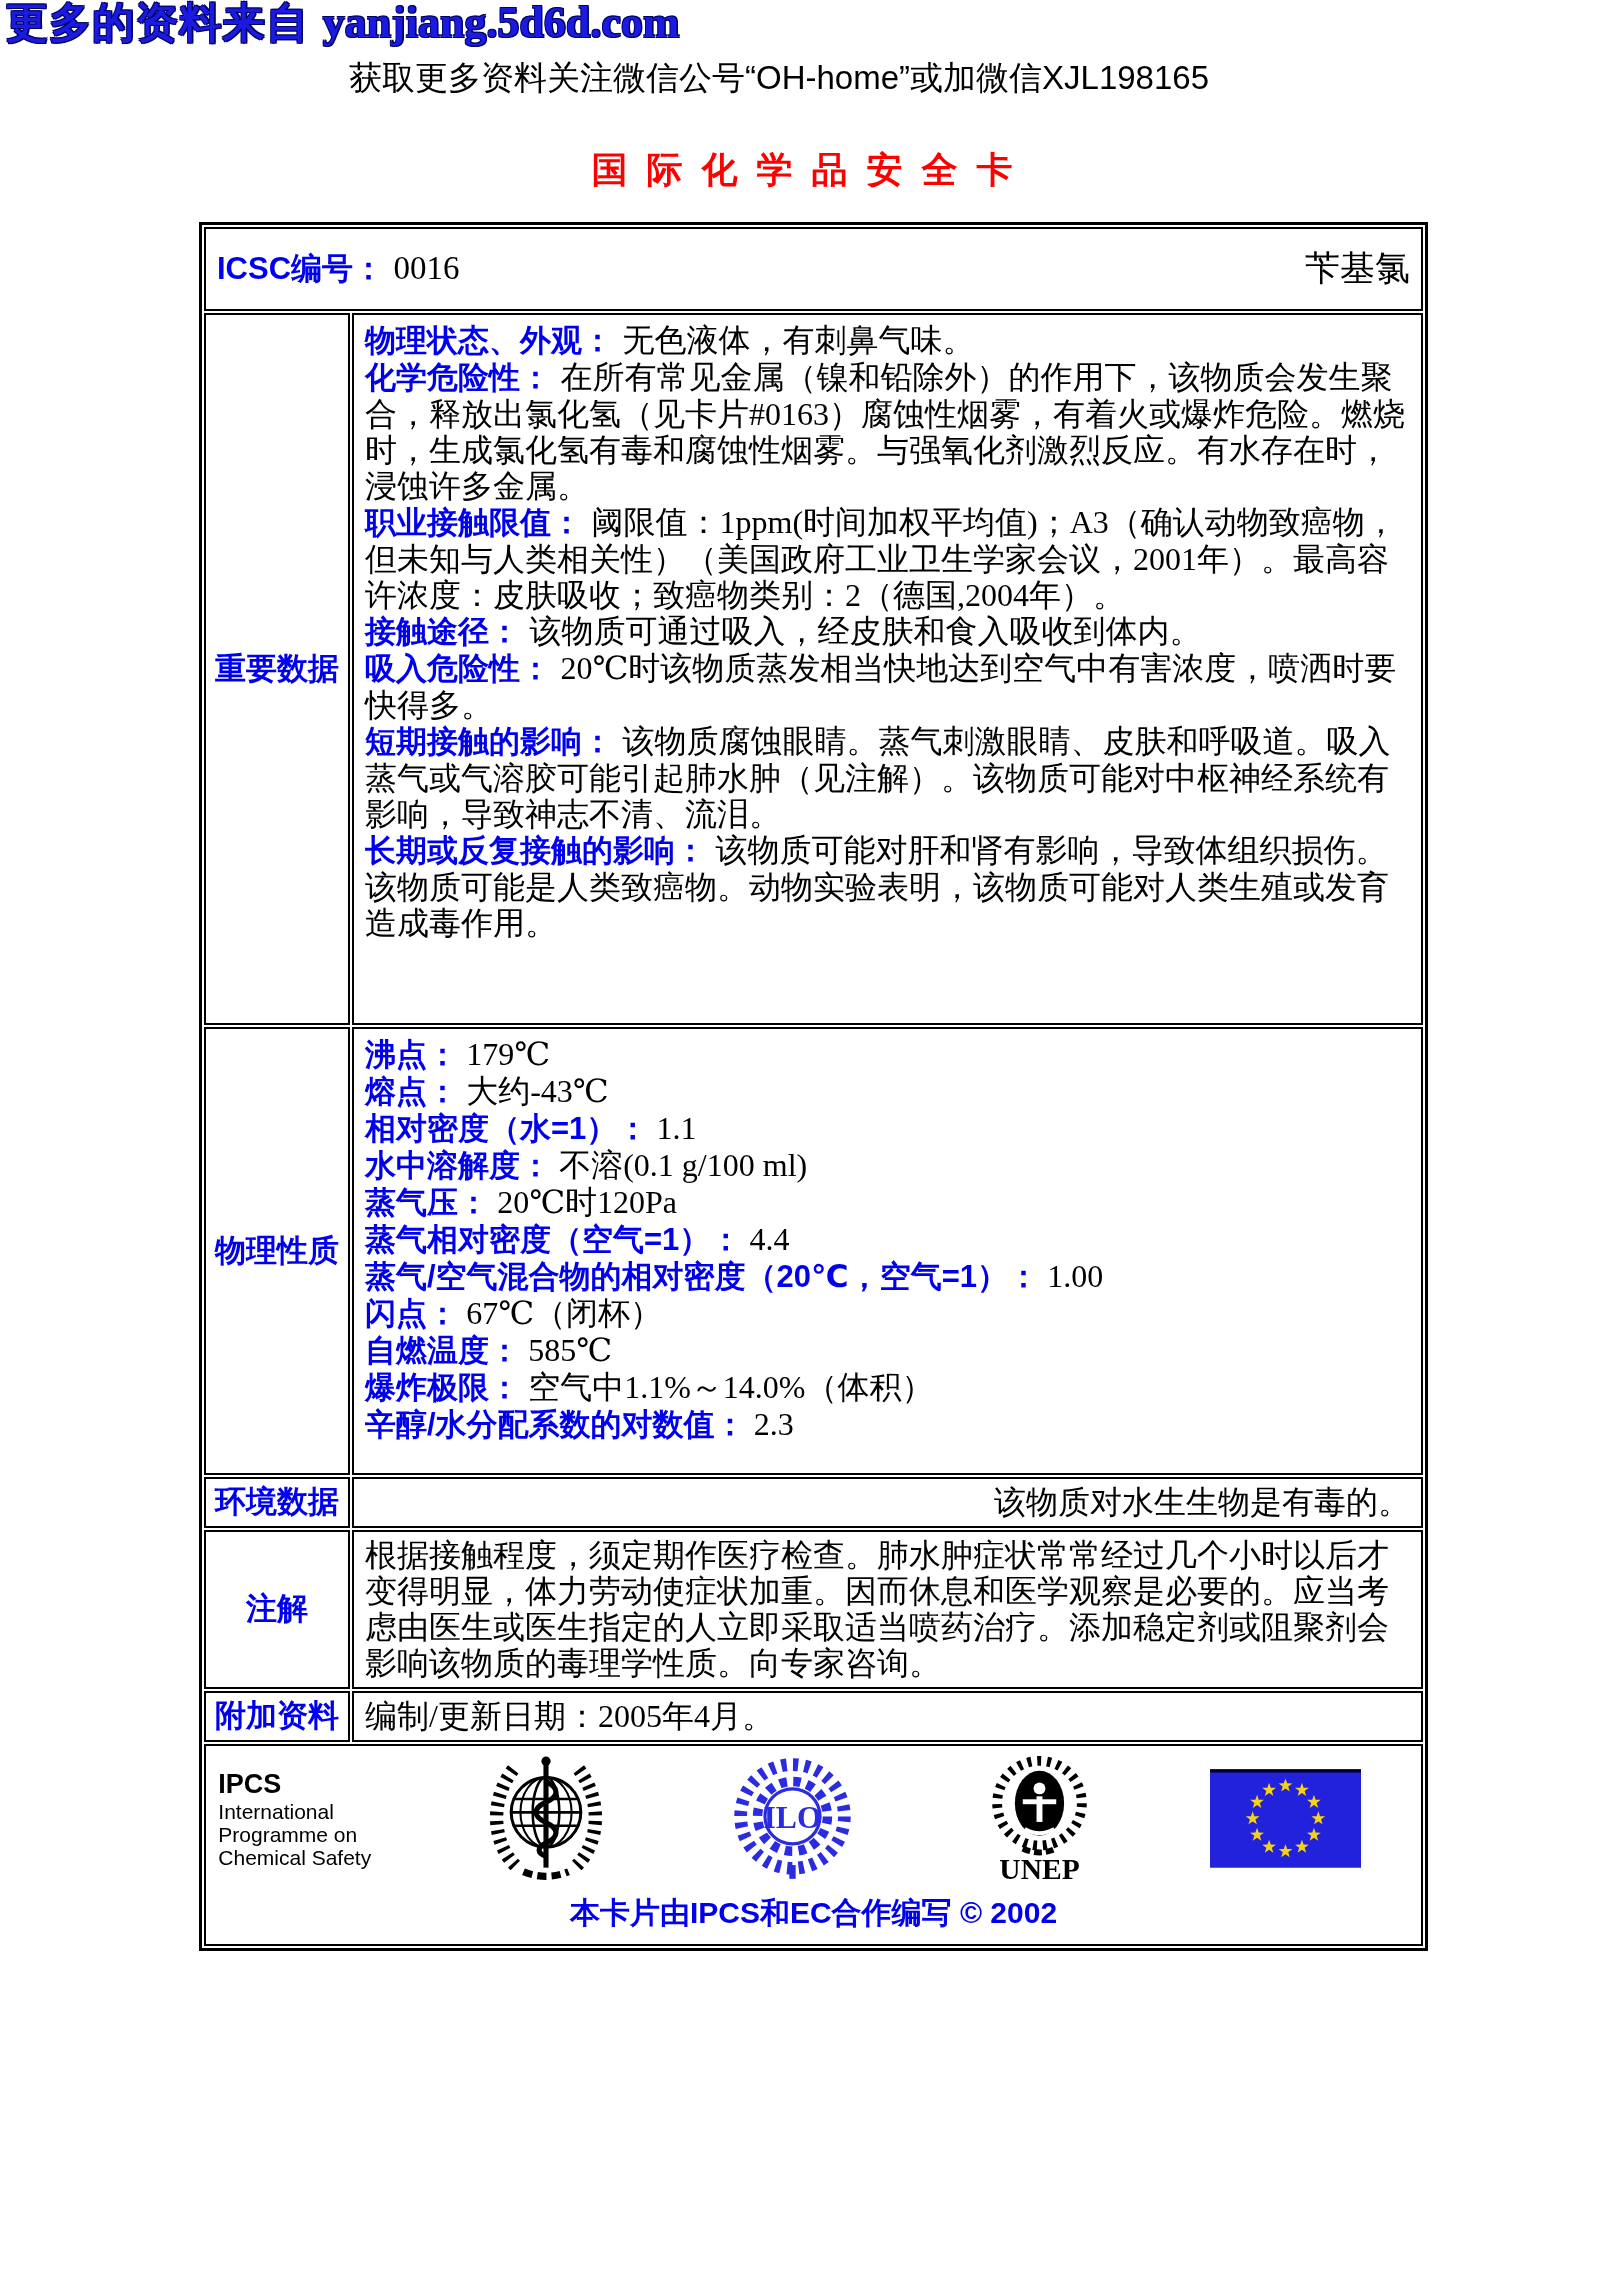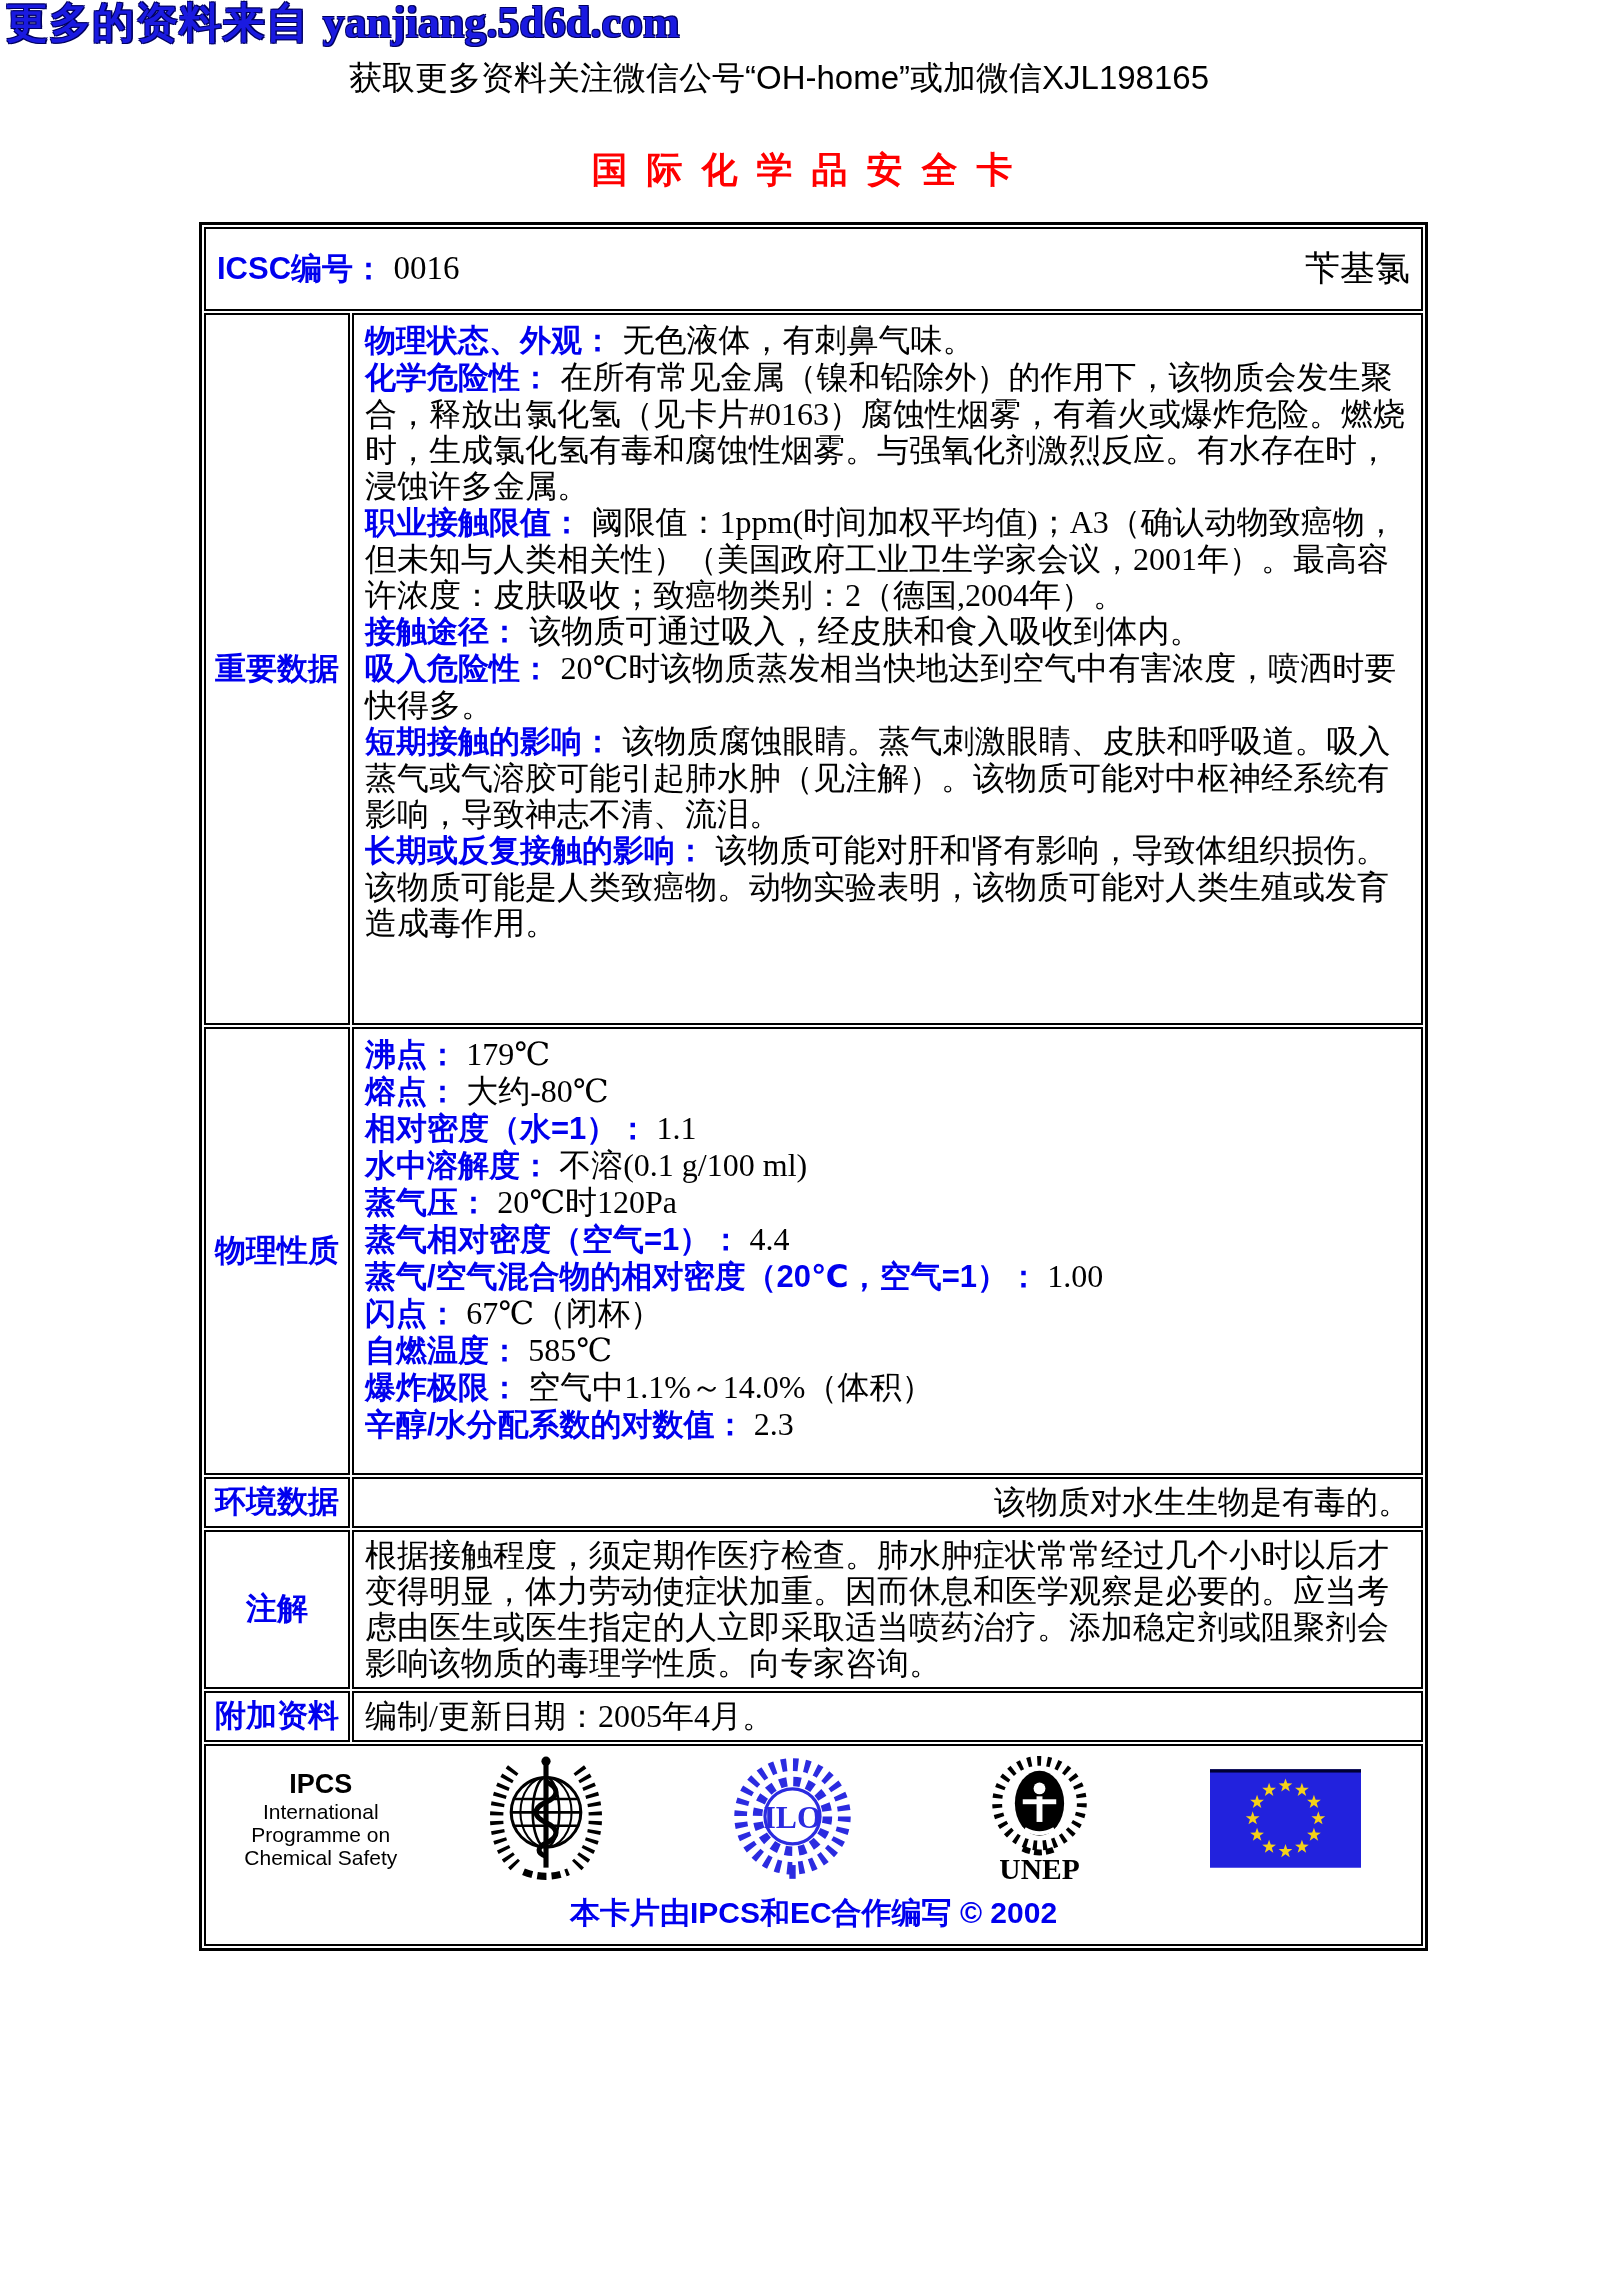--- a/index.html
+++ b/index.html
@@ -32,21 +32,21 @@
   .prop-line .k{margin-right:8.2px;}
 
   
   td.icsc-cell{padding:16.4px 11px;font-size:33px;margin-left:29px;}
   .icsc-flex{display:flex;justify-content:space-between;align-items:center;}
   .icsc-left .k{font-size:31px;}
   .chem-name{font-size:35px;}
 
   
   td.logos-cell{padding:6.8px 12.3px 9.5px 12.3px;}
-  .logos-strip{display:flex;align-items:center;text-align:center;}
+  .logos-strip{display:flex;align-items:center;}
   .ipcs-block{flex:0 0 205px;font-family:"Liberation Sans","DejaVu Sans",sans-serif;color:#000;}
   .ipcs-title{font-size:27px;font-weight:bold;line-height:1.2;}
   .ipcs-line{font-size:21px;line-height:23px;}
   .logo-slot{flex:1;display:flex;justify-content:center;align-items:center;}
   .unep-wrap{display:flex;flex-direction:column;align-items:center;}
   .caption{margin-top:9.5px;text-align:center;color:#0000ee;font-weight:bold;font-size:30px;
            font-family:"Liberation Sans","DejaVu Sans",sans-serif;}
 
   
   td.legal-cell{padding:13.6px 11px;font-size:26.6px;white-space:nowrap;}
@@ -86,21 +86,21 @@
           <p><span class="k">吸入危险性：</span><span>20℃时该物质蒸发相当快地达到空气中有害浓度，喷洒时要快得多。</span></p>
           <p><span class="k">短期接触的影响：</span><span>该物质腐蚀眼睛。蒸气刺激眼睛、皮肤和呼吸道。吸入蒸气或气溶胶可能引起肺水肿（见注解）。该物质可能对中枢神经系统有影响，导致神志不清、流泪。</span></p>
           <p><span class="k">长期或反复接触的影响：</span><span>该物质可能对肝和肾有影响，导致体组织损伤。该物质可能是人类致癌物。动物实验表明，该物质可能对人类生殖或发育造成毒作用。</span></p>
         </td>
       </tr>
 
       <tr>
         <td class="lbl">物理性质</td>
         <td class="content phys-cell">
           <div class="prop-line"><span class="k">沸点：</span><span>179℃</span></div>
-          <div class="prop-line"><span class="k">熔点：</span><span>大约-80℃</span></div>
+          <div class="prop-line"><span class="k">熔点：</span><span>大约-43℃</span></div>
           <div class="prop-line"><span class="k">相对密度（水=1）：</span><span>1.1</span></div>
           <div class="prop-line"><span class="k">水中溶解度：</span><span>不溶(0.1 g/100 ml)</span></div>
           <div class="prop-line"><span class="k">蒸气压：</span><span>20℃时120Pa</span></div>
           <div class="prop-line"><span class="k">蒸气相对密度（空气=1）：</span><span>4.4</span></div>
           <div class="prop-line"><span class="k">蒸气/空气混合物的相对密度（20℃，空气=1）：</span><span>1.00</span></div>
           <div class="prop-line"><span class="k">闪点：</span><span>67℃（闭杯）</span></div>
           <div class="prop-line"><span class="k">自燃温度：</span><span>585℃</span></div>
           <div class="prop-line"><span class="k">爆炸极限：</span><span>空气中1.1%～14.0%（体积）</span></div>
           <div class="prop-line"><span class="k">辛醇/水分配系数的对数值：</span><span>2.3</span></div>
         </td>

